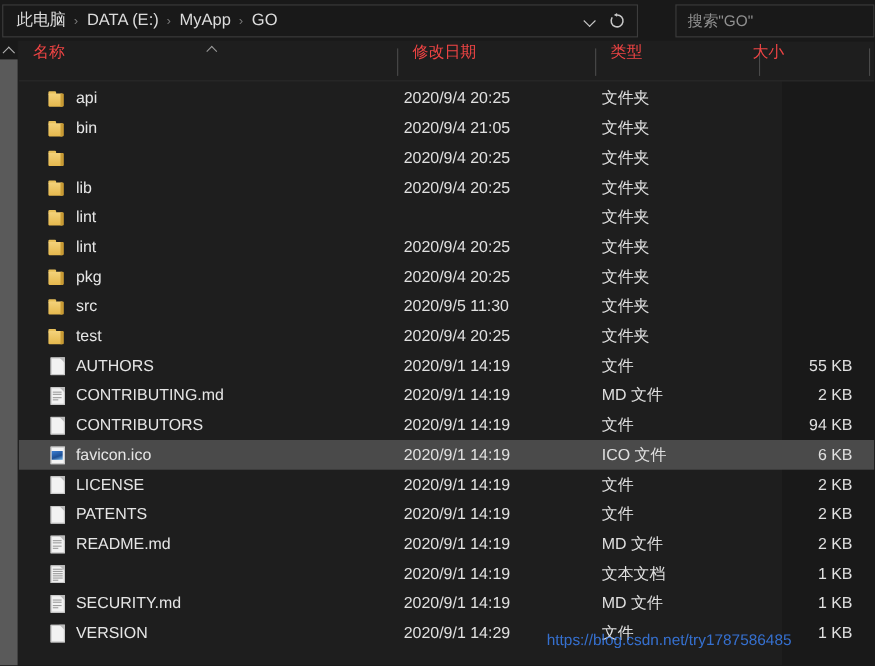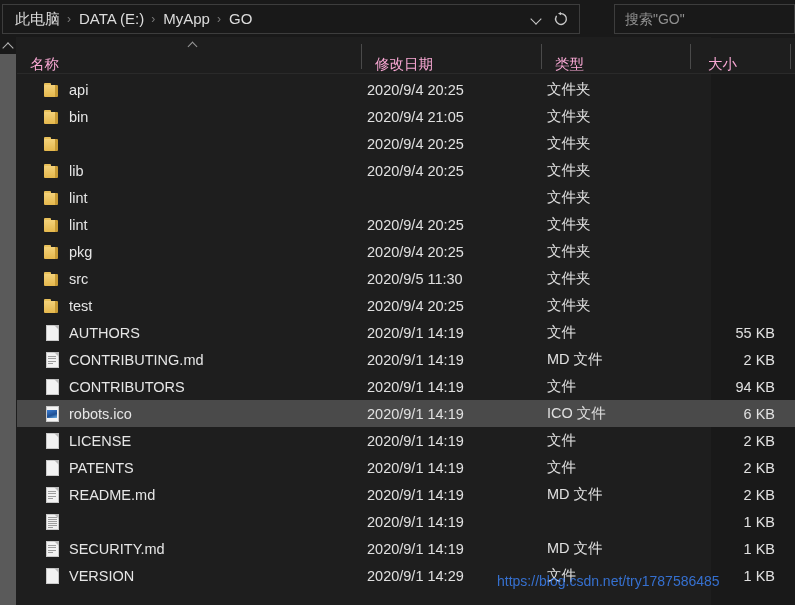--- a/index.html
+++ b/index.html
@@ -72,22 +72,22 @@
     background: #5a5a5a; cursor: pointer;
   }
 
   
   .header {
     position: absolute; left: 17px; top: 38px; width: 778px; height: 36px;
     background: #1e1e1e; border-bottom: 1px solid #2a2a2a;
   }
   .hcell {
     position: absolute; top: 0; height: 36px;
-    display: flex; align-items: flex-end;
-    color: #f9a8d4; font-size: 14.5px; cursor: pointer;
+    display: flex; align-items: flex-start;
+    color: #ef4444; font-size: 14.5px; cursor: pointer;
   }
   .hcell .htext { padding-left: 13px; }
   .hdiv {
     position: absolute; top: 6px; width: 1px; height: 25px; background: #4a4a4a;
   }
   .sort-caret {
     position: absolute; left: 187px; top: 40px; width: 12px; height: 8px;
   }
   .sort-caret::before {
     content: ""; position: absolute; left: 2px; top: 3px;
@@ -218,21 +218,21 @@
     </div>
     <div class="hdiv" style="left:344px"></div>
     <div class="hcell" style="left:345px;width:179px">
       <span class="htext">修改日期</span>
     </div>
     <div class="hdiv" style="left:524px"></div>
     <div class="hcell" style="left:525px;width:148px">
       <span class="htext">类型</span>
     </div>
     <div class="hdiv" style="left:673px"></div>
-    <div class="hcell" style="left:678px;width:99px">
+    <div class="hcell" style="left:654px;width:99px">
       <span class="htext">大小</span>
     </div>
     <div class="hdiv" style="left:773px"></div>
   </div>
   <div class="sort-caret"></div>
 
   <div class="list" id="file-list">
       <div class="row">
         <span class="icon-wrap">
           <span class="ico-folder">
@@ -388,21 +388,21 @@
         <div class="cell-type">文件</div>
         <div class="cell-size">94 KB</div>
       </div>
       <div class="row selected">
         <span class="icon-wrap">
           <span class="ico-img">
             <span class="page"></span>
             <span class="pic"></span>
           </span>
         </span>
-        <div class="cell-name">robots.ico</div>
+        <div class="cell-name">favicon.ico</div>
         <div class="cell-date">2020/9/1 14:19</div>
         <div class="cell-type">ICO 文件</div>
         <div class="cell-size">6 KB</div>
       </div>
       <div class="row">
         <span class="icon-wrap">
           <span class="ico-file">
             <span class="page"></span>
             <span class="fold"></span>
           </span>
@@ -447,20 +447,21 @@
             <span class="fold"></span>
             <span class="ln" style="top:3px;width:9px"></span>
             <span class="ln" style="top:5px;width:9px"></span>
             <span class="ln" style="top:7px;width:9px"></span>
             <span class="ln" style="top:9px;width:9px"></span>
             <span class="ln" style="top:11px;width:9px"></span>
             <span class="ln" style="top:13px;width:5px"></span>
           </span>
         </span>
         <div class="cell-date">2020/9/1 14:19</div>
+        <div class="cell-type">文本文档</div>
         <div class="cell-size">1 KB</div>
       </div>
       <div class="row">
         <span class="icon-wrap">
           <span class="ico-file">
             <span class="page"></span>
             <span class="fold"></span>
             <span class="ln" style="top:4px;width:8px"></span>
             <span class="ln" style="top:6.5px;width:8px"></span>
             <span class="ln" style="top:9px;width:8px"></span>

